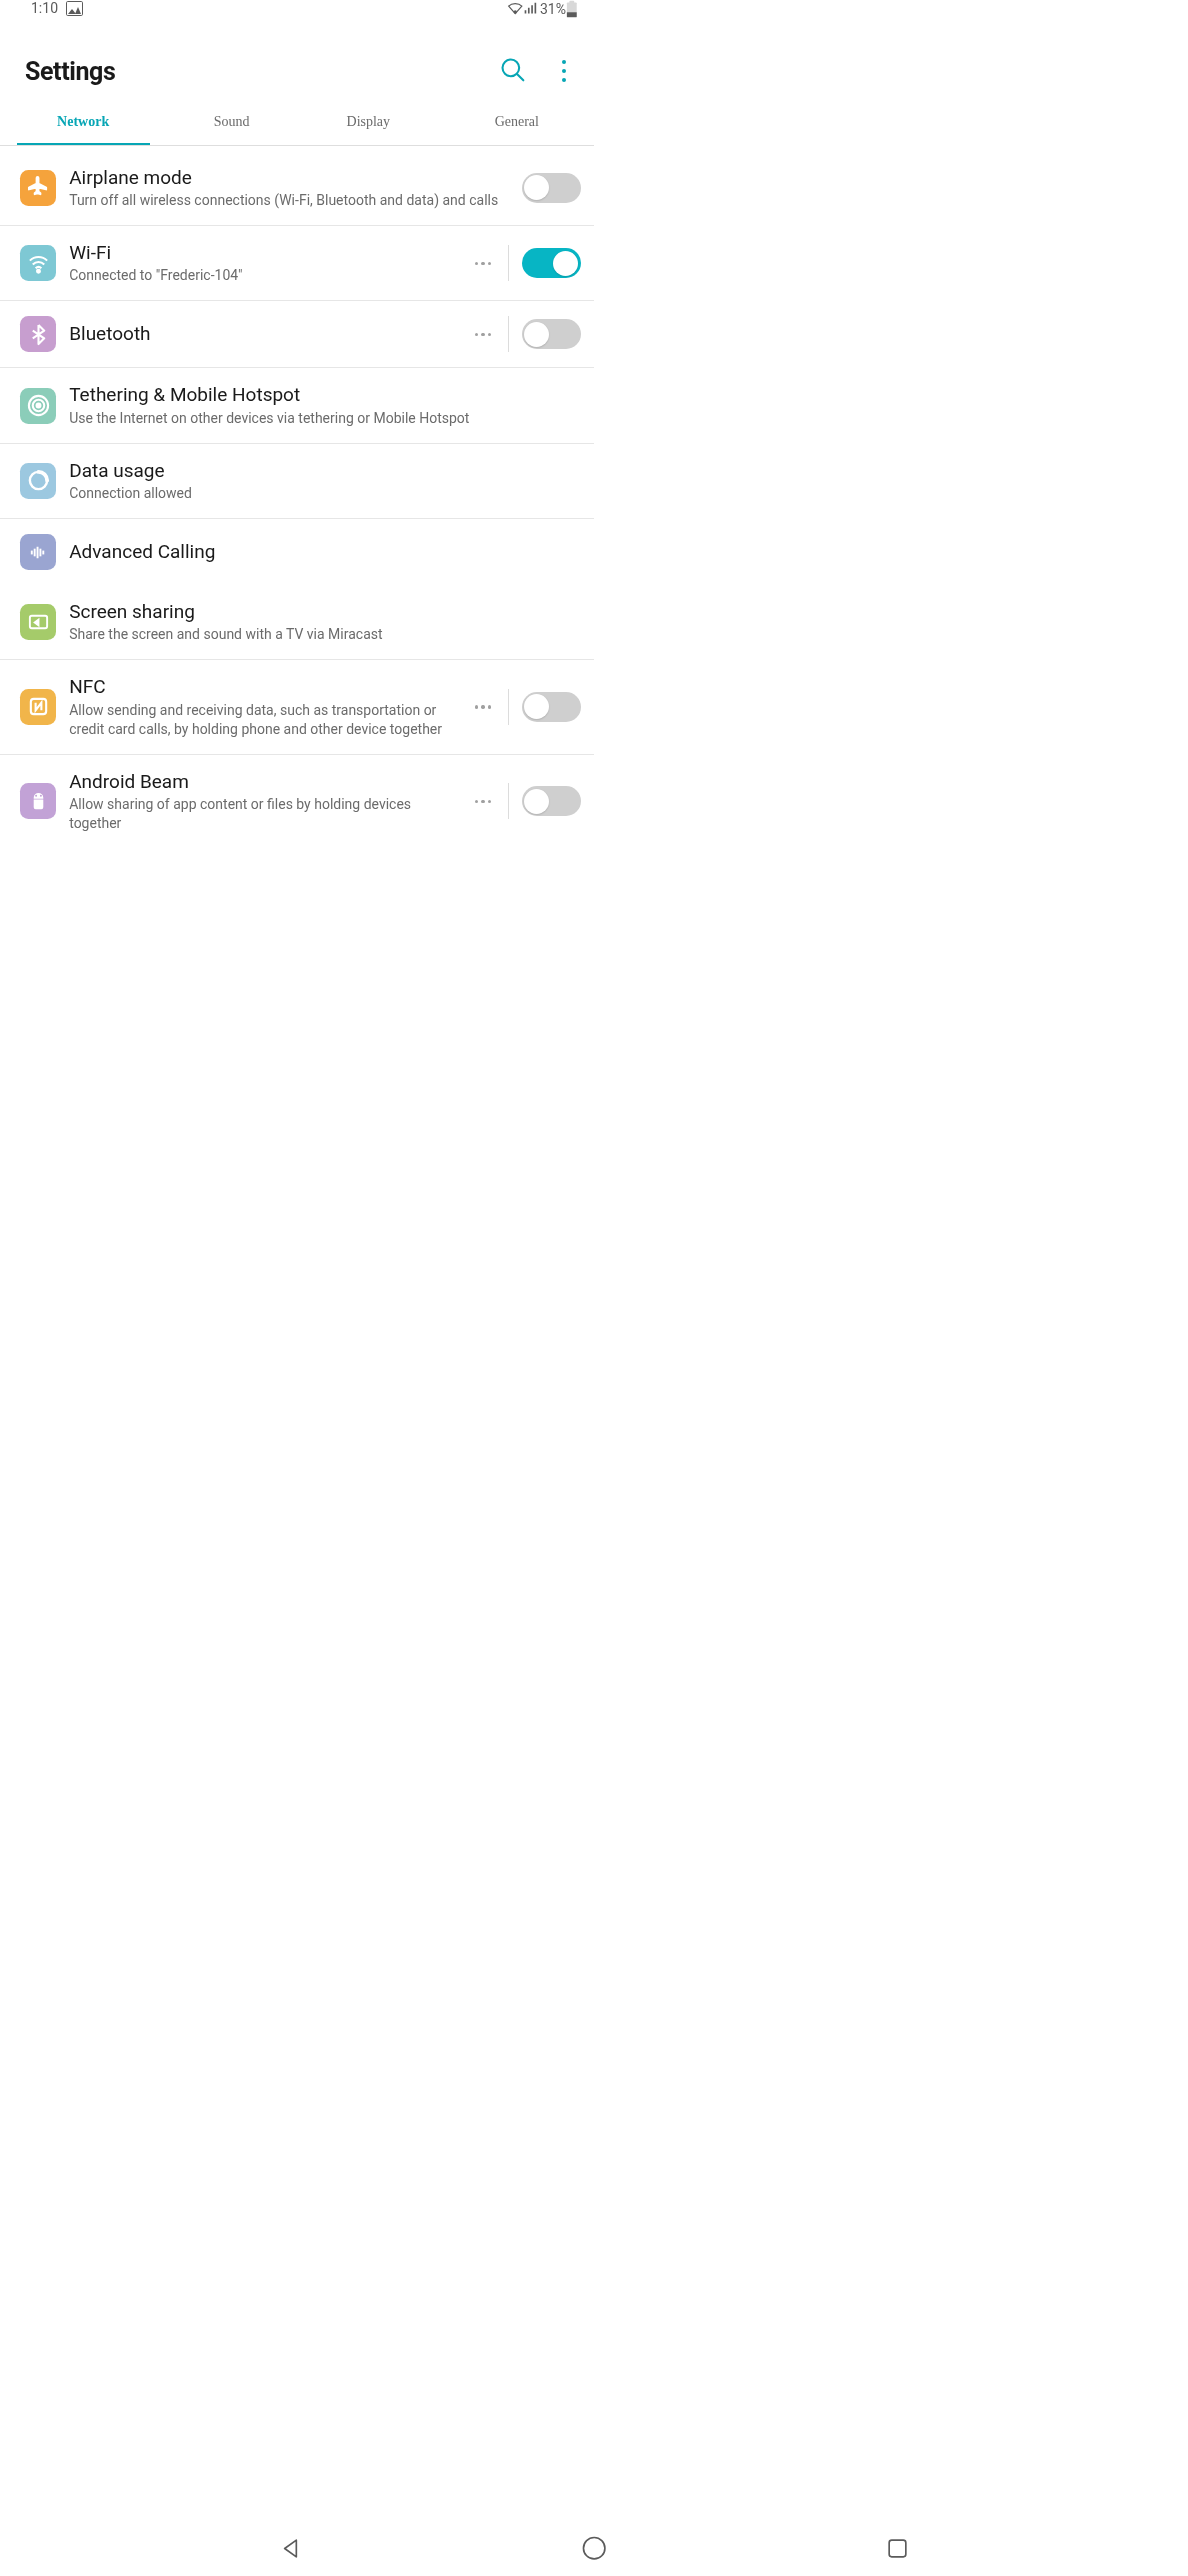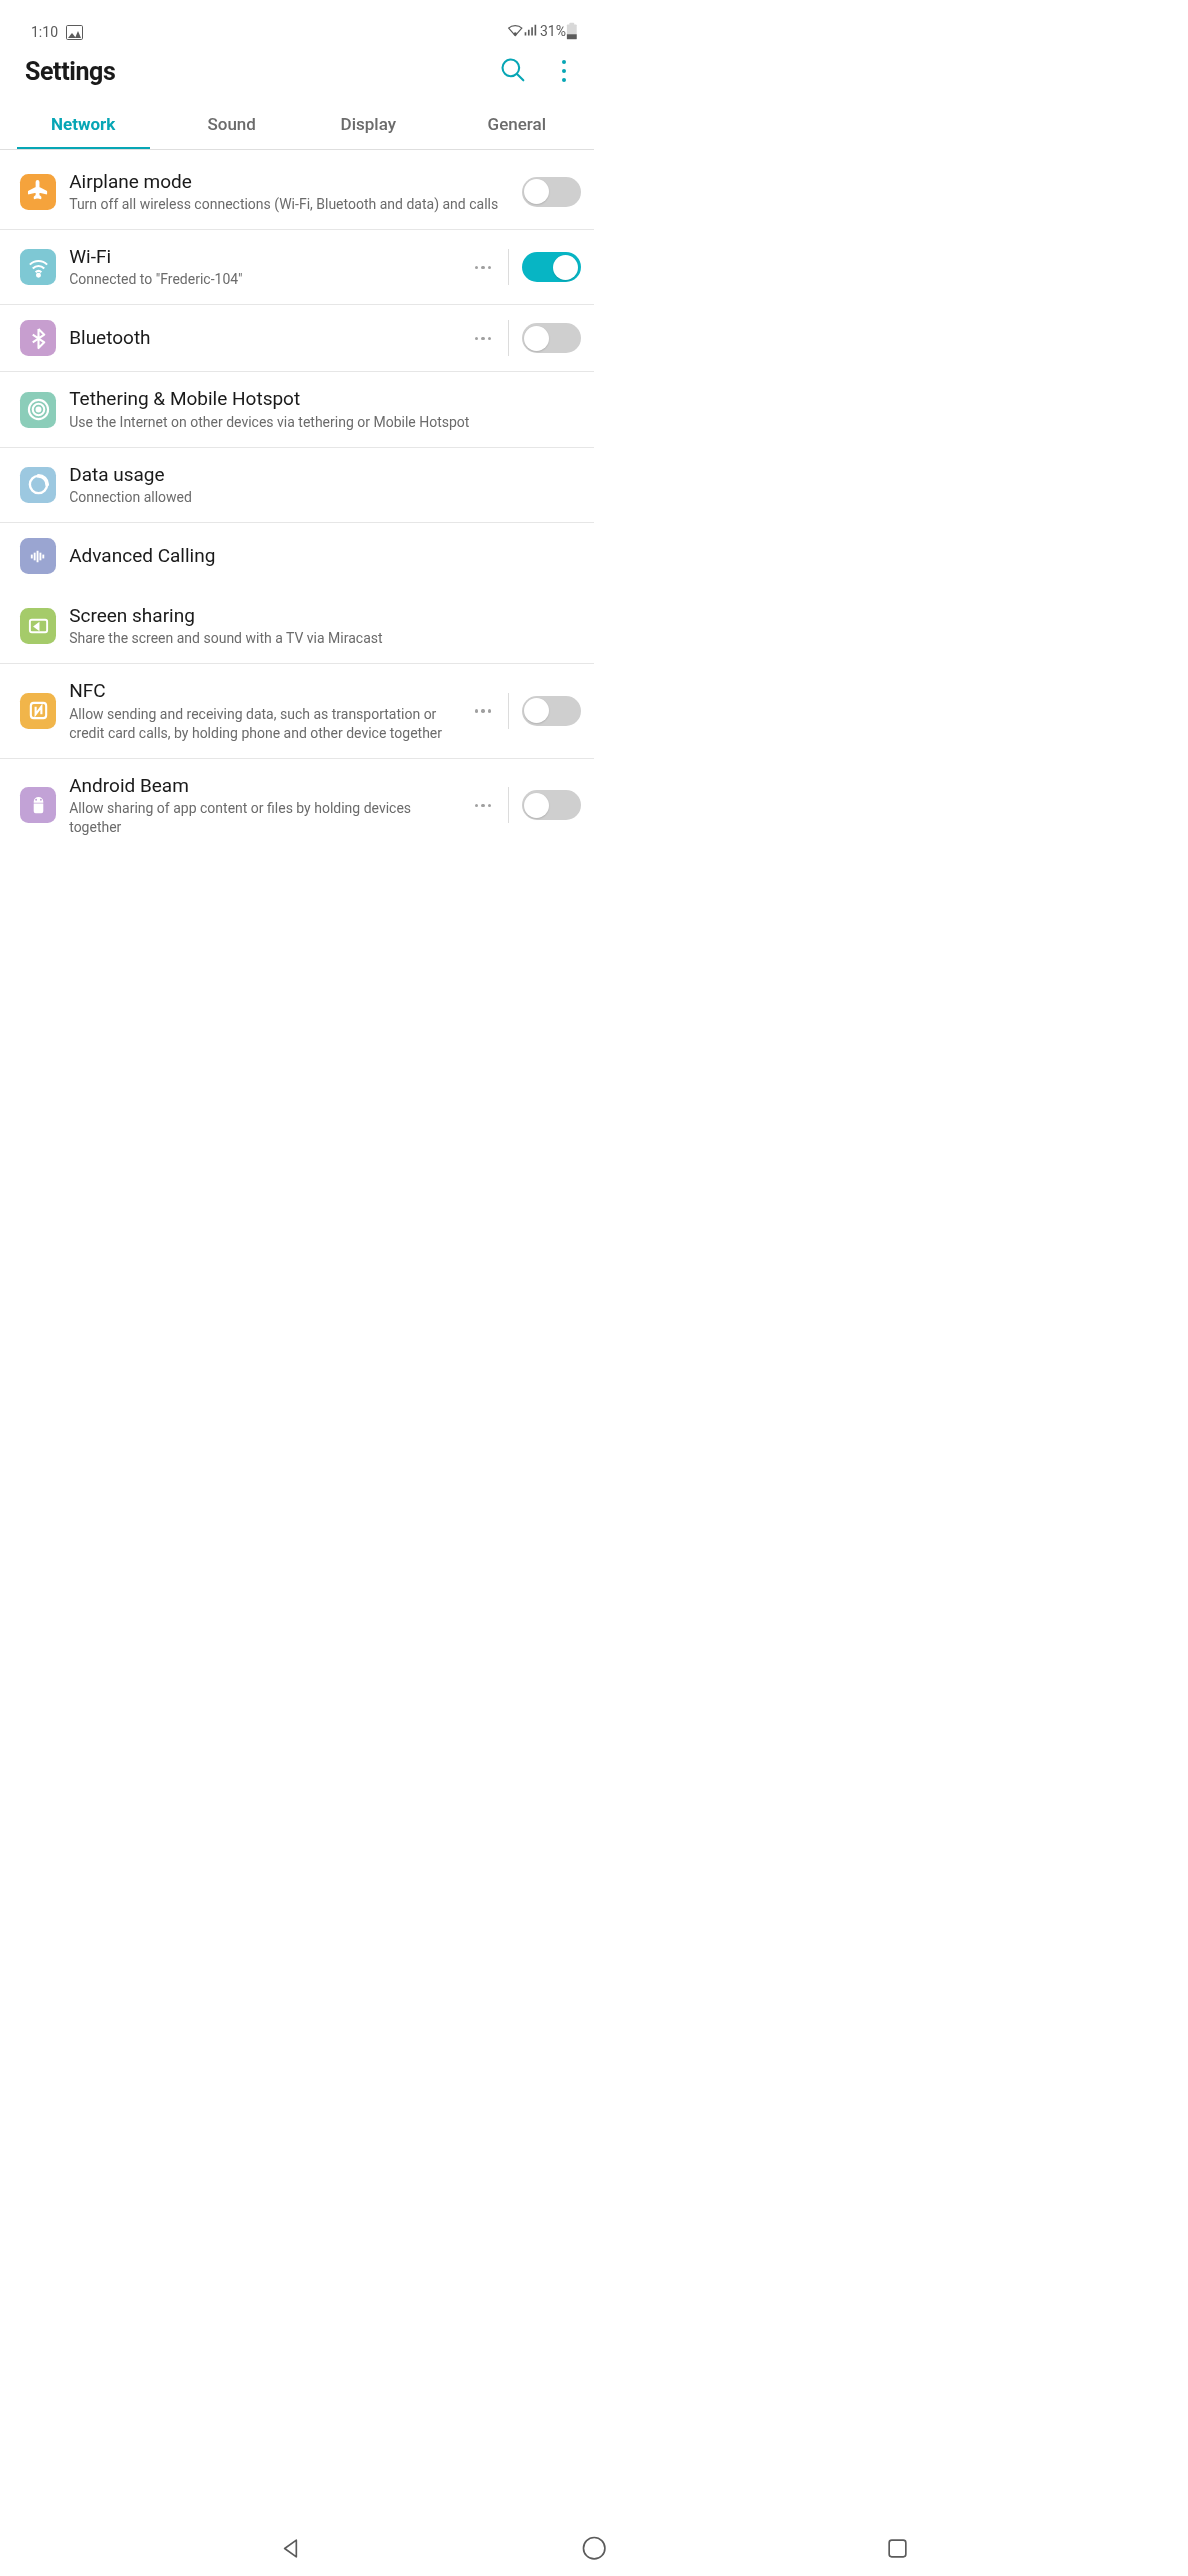--- a/index.html
+++ b/index.html
@@ -7,21 +7,21 @@
     width: 594px;
     height: 1288px;
     font-family: -apple-system, Roboto, "Helvetica Neue", Arial, sans-serif;
     background: #fff;
     color: #1a1a1a;
     overflow: hidden;
   }
   .status-bar {
     height: 40px;
     display: flex;
-    align-items: flex-end;
+    align-items: flex-start;
     justify-content: space-between;
     padding: 0 16.5px 0 31px;
     font-size: 14px;
     color: #5b5b5b;
   }
   .status-left { display: flex; align-items: center; gap: 8.3px; }
   .status-right { display: flex; align-items: center; }
   .image-glyph {
     width: 16.5px; height: 15px;
     border: 1.7px solid #5b5b5b;
@@ -50,23 +50,24 @@
   .search-btn svg { stroke:#07a6b5; }
   .more-btn { display:flex; flex-direction:column; gap:5px; padding: 3.3px 6.6px; }
   .more-btn span { width:4.1px; height:4.1px; border-radius:50%; background:#07a6b5; }
 
   .tabs {
     display:flex; border-bottom:0.8px solid #dedede;
   }
   .tab {
     flex:1 0 auto; text-align:center;
     padding: 13.2px 0 15px;
-    font-size: 17px; font-weight:500;
+    font-size: 14px; font-weight:500;
     color:#6b6b6b;
     position:relative;
+    font-family:Liberation Serif, serif;
   }
   .tab.active { color:#07a6b5; font-weight:700; }
   .tab.active::after {
     content:""; position:absolute; left:10%; right:10%; bottom:-0.8px;
     height:2.5px; background:#07a6b5;
   }
   .tab:first-child { flex-basis:28%; }
   .tab:nth-child(2){ flex-basis:22%; }
   .tab:nth-child(3){ flex-basis:24%; }
   .tab:nth-child(4){ flex-basis:26%; }

